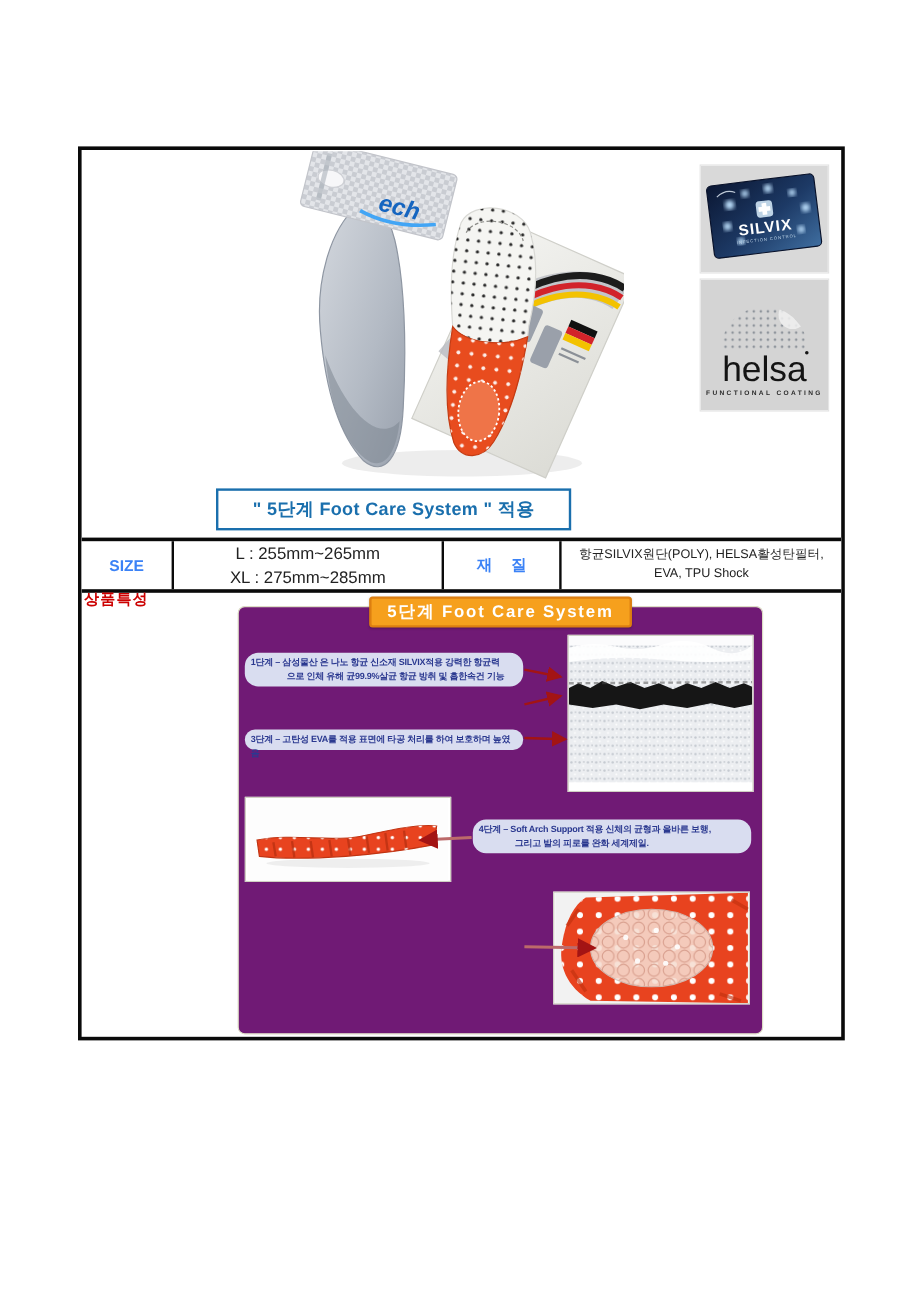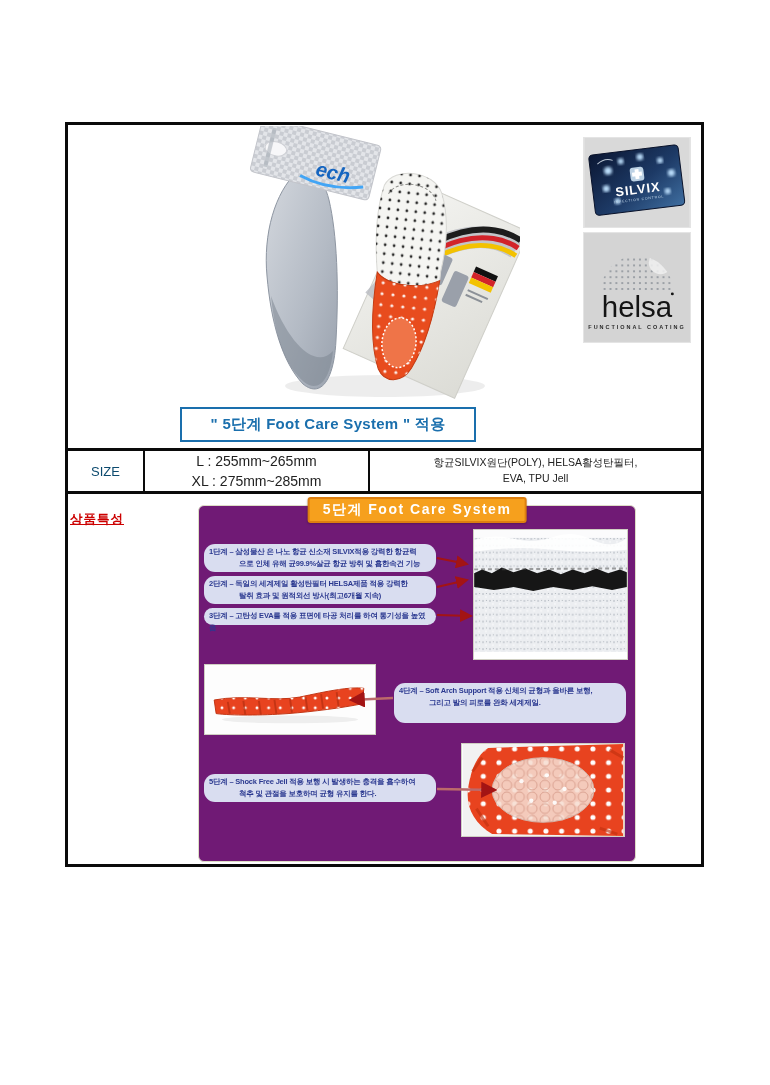--- a/index.html
+++ b/index.html
@@ -32,50 +32,50 @@
     color:#1a6fad;font-size:15px;font-weight:bold;letter-spacing:.3px;white-space:nowrap;
   }
 
   
   #size-table{
     left:0;top:323px;width:633px;height:46px;
     border-top:3px solid #0a0a0a;border-bottom:3px solid #0a0a0a;
     display:flex;align-items:stretch;background:#fff;
   }
   .cell{display:flex;flex-direction:column;align-items:center;justify-content:center;box-sizing:border-box;}
-  .cell.hdr{font-weight:normal;font-size:13px;color:#0c4a6e;}
+  .cell.hdr{font-weight:bold;font-size:13px;color:#3b82f6;}
   #cell-size{width:77px;border-right:2px solid #0a0a0a;}
   #cell-sizeval{width:225px;border-right:2px solid #0a0a0a;font-size:14px;color:#222;line-height:1.45;}
   #cell-mat{width:98px;border-right:2px solid #0a0a0a;letter-spacing:6px;padding-left:6px;}
   #cell-matval{flex:1;font-size:10.5px;color:#222;line-height:1.5;}
 
   
   #feature-label{
     left:2px;top:366px;color:#cc0000;font-size:12.5px;font-weight:bold;
-    text-decoration:underline;letter-spacing:1px;margin-top:20px;
+    letter-spacing:1px;
   }
   #feature-panel{
     left:130px;top:380px;width:438px;height:357px;
     background:#701a75;border:1px solid #ddddc6;border-radius:6px;
   }
   #panel-title{
     left:50%;top:-9px;transform:translateX(-50%);
     background:#f6a01d;border:2px solid #dd7f10;border-radius:3px;
     color:#ffffff;font-size:14px;font-weight:bold;letter-spacing:1.5px;
     padding:2px 13px;white-space:nowrap;box-shadow:0 1px 2px rgba(0,0,0,.2);
   }
   .step-box{
     background:#d9ddf0;color:#2b3990;font-weight:bold;font-size:7.5px;
     line-height:1.55;padding:2px 5px;letter-spacing:-.2px;border-radius:11px;
   }
   .step-box .l2{padding-left:30px;}
   #step1-box{left:5px;top:38px;width:232px;height:28px;}
   #step2-box{left:5px;top:70px;width:232px;height:28px;}
   #step3-box{left:5px;top:102px;width:232px;height:17px;}
-  #step4-box{left:195px;top:177px;width:232px;height:40px;}
+  #step4-box{left:195px;top:177px;width:232px;height:28px;}
   #step5-box{left:5px;top:268px;width:232px;height:28px;}
 
   .fig{background:#fff;border:1px solid #cfcfc2;}
   #cross-section-img{left:274px;top:23px;width:155px;height:131px;}
   #arch-side-img{left:5px;top:158px;width:172px;height:71px;}
   #heel-gel-img{left:262px;top:237px;width:164px;height:94px;}
   #panel-arrows{left:0;top:0;width:438px;height:357px;pointer-events:none;}
 </style>
 </head>
 <body>
@@ -207,50 +207,45 @@
   </div>
 
   <div class="abs" id="size-table">
     <div class="cell hdr" id="cell-size">
       <span>SIZE</span>
     </div>
     <div class="cell" id="cell-sizeval">
       <span>L : 255mm~265mm</span>
       <span>XL : 275mm~285mm</span>
     </div>
+    <div class="cell hdr" id="cell-mat">
+      <span>재 질</span>
+    </div>
     <div class="cell" id="cell-matval">
       <span>항균SILVIX원단(POLY), HELSA활성탄필터,</span>
-      <span>EVA, TPU Jell</span>
+      <span>EVA, TPU Shock</span>
     </div>
   </div>
 
   <div class="abs" id="feature-label">상품특성</div>
 
   <div class="abs" id="feature-panel">
 
     <div class="abs" id="panel-title">5단계 Foot Care System</div>
 
     <div class="abs step-box" id="step1-box">
       <div>1단계 – 삼성물산 은 나노 항균 신소재 SILVIX적용 강력한 항균력</div>
       <div class="l2">으로 인체 유해 균99.9%살균 항균 방취 및 흡한속건 기능</div>
     </div>
-    <div class="abs step-box" id="step2-box">
-      <div>2단계 – 독일의 세계제일 활성탄필터 HELSA제품 적용 강력한</div>
-      <div class="l2">탈취 효과 및 원적외선 방사(최고6개월 지속)</div>
-    </div>
     <div class="abs step-box" id="step3-box">
-      <div>3단계 – 고탄성 EVA를 적용 표면에 타공 처리를 하여 통기성을 높였음</div>
+      <div>3단계 – 고탄성 EVA를 적용 표면에 타공 처리를 하여 보호하며 높였음</div>
     </div>
     <div class="abs step-box" id="step4-box">
       <div>4단계 – Soft Arch Support 적용 신체의 균형과 올바른 보행,</div>
       <div class="l2">그리고 발의 피로를 완화 세계제일.</div>
-    </div>
-    <div class="abs step-box" id="step5-box">
-      <div>5단계 – Shock Free Jell 적용 보행 시 발생하는 충격을 흡수하여</div>
-      <div class="l2">척추 및 관절을 보호하며 균형 유지를 한다.</div>
     </div>
 
     <svg class="abs fig" id="cross-section-img" viewBox="0 0 155 131" xmlns="http://www.w3.org/2000/svg">
       <defs>
         <pattern id="speckle" width="7" height="7" patternUnits="userSpaceOnUse">
           <rect width="7" height="7" fill="#eceef1"></rect>
           <circle cx="2" cy="2" r="1" fill="#c3c8cf"></circle>
           <circle cx="5" cy="5" r=".8" fill="#ffffff"></circle>
           <circle cx="5.5" cy="1.5" r=".6" fill="#aab0b8"></circle>
         </pattern>

